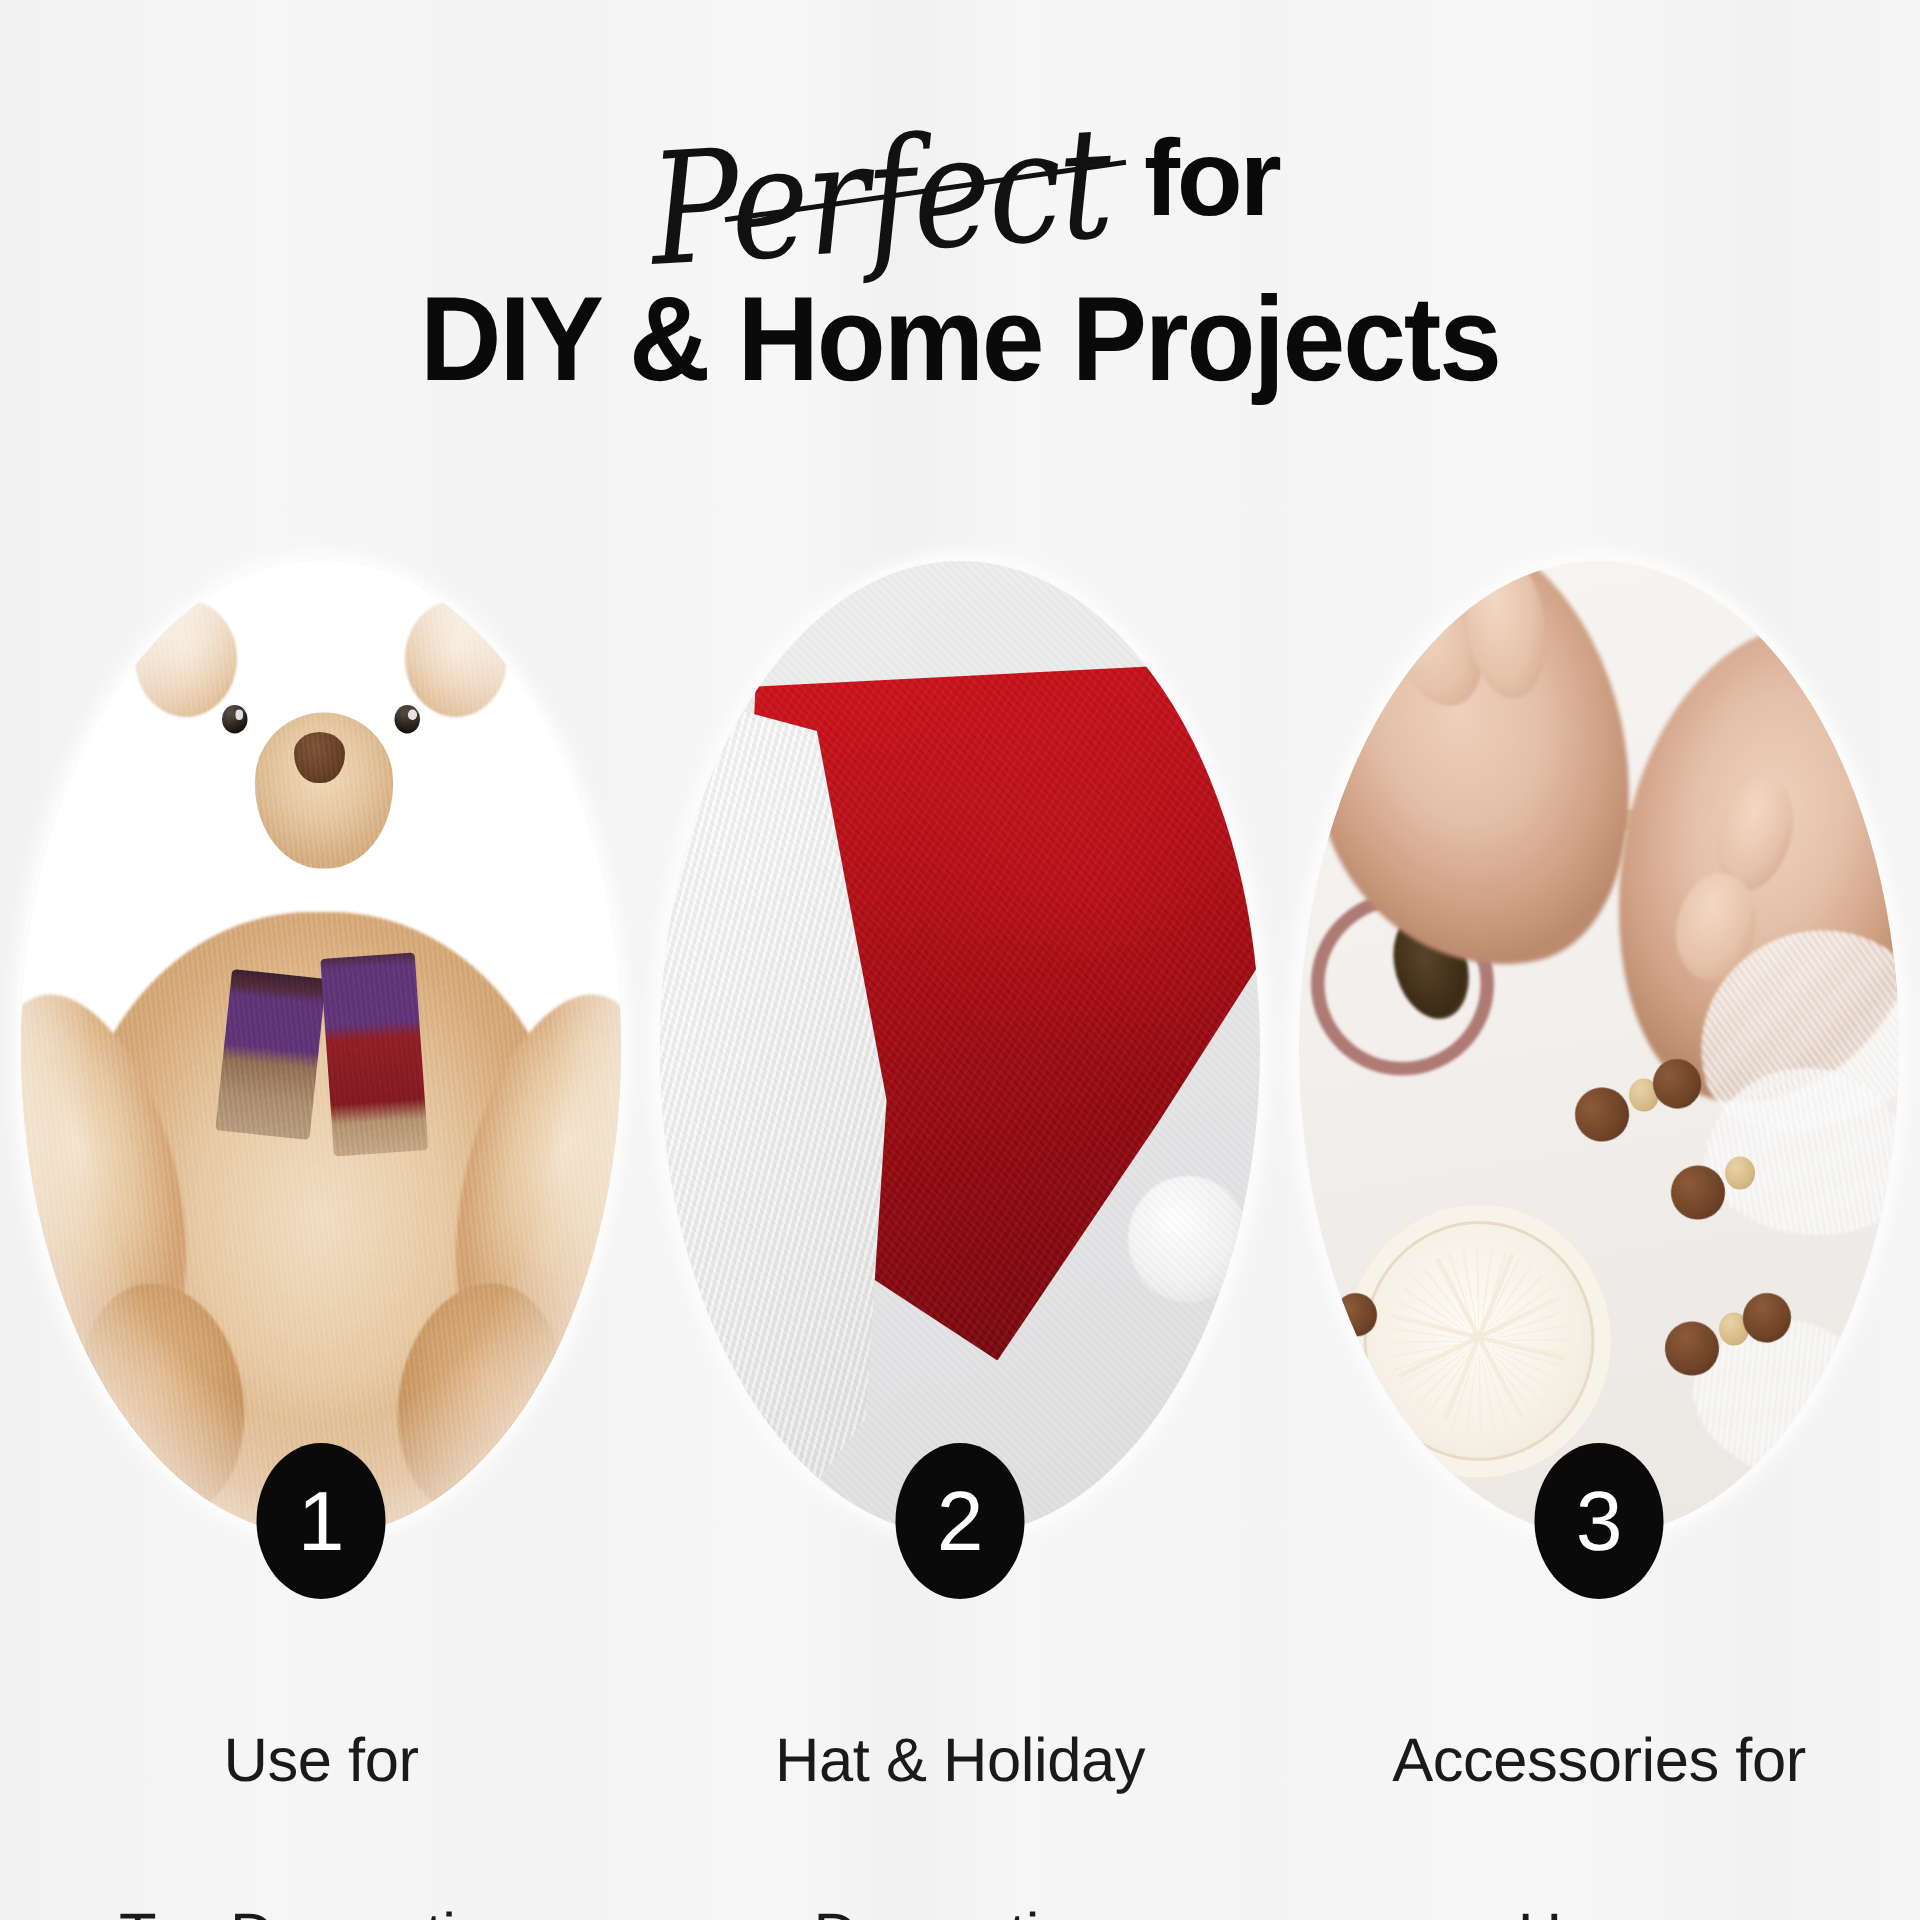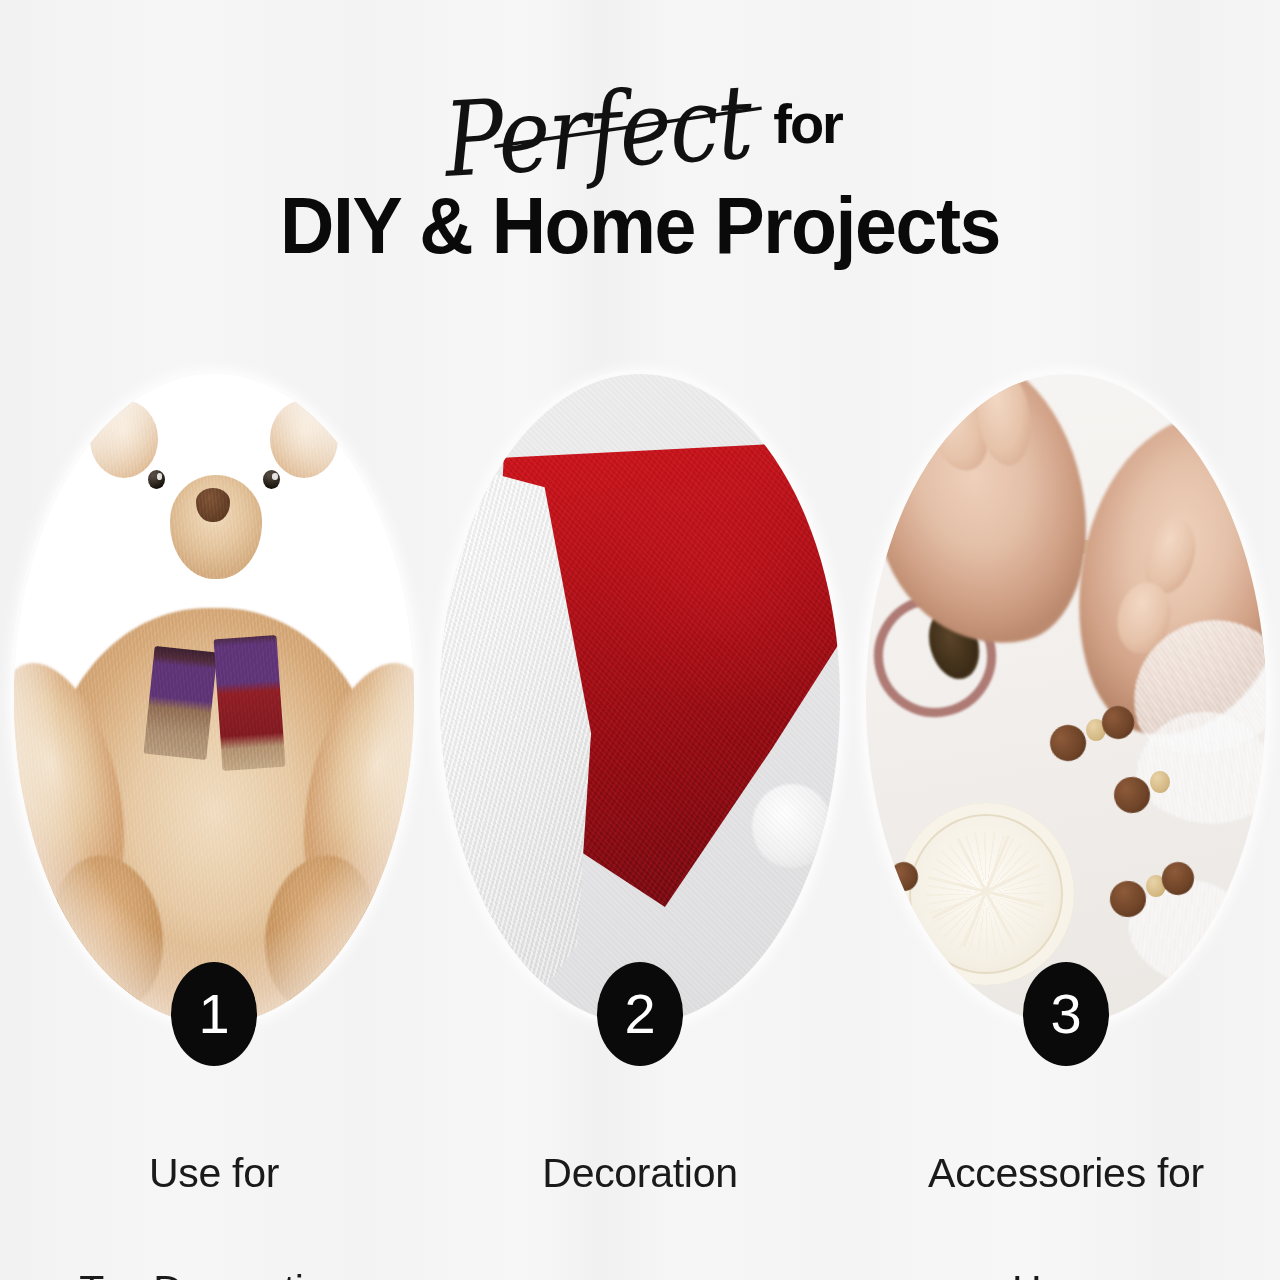--- a/index.html
+++ b/index.html
@@ -57,21 +57,21 @@
     left: 16%;
     right: -4%;
     top: 46%;
     height: 3px;
     background: #111;
     transform: rotate(-4deg);
   }
   #for-word {
     font-family: "Liberation Sans", sans-serif;
     font-weight: 700;
-    font-size: 56px;
+    font-size: 72px;
     color: #0a0a0a;
     letter-spacing: -2px;
     margin-left: 16px;
     position: relative;
     top: -12px;
     display: inline-block;
     text-align: center;
   }
   #line-main {
     font-family: "Liberation Sans", sans-serif;
@@ -480,20 +480,21 @@
           <div class="hat-red"></div>
           <div class="hat-white"></div>
           <div class="hat-pom"></div>
           <div class="hat-tex"></div>
         </div>
       </div>
       <div class="badge">
         <span class="badge-num">2</span>
       </div>
       <div class="caption">
+        <span>Hat &amp; Holiday</span>
         <span>Decoration</span>
       </div>
     </div>
 
     <div class="card card-3">
       <div class="oval">
         <div class="scene">
           <div class="craft-bg"></div>
 
           <div class="hoop"></div>

